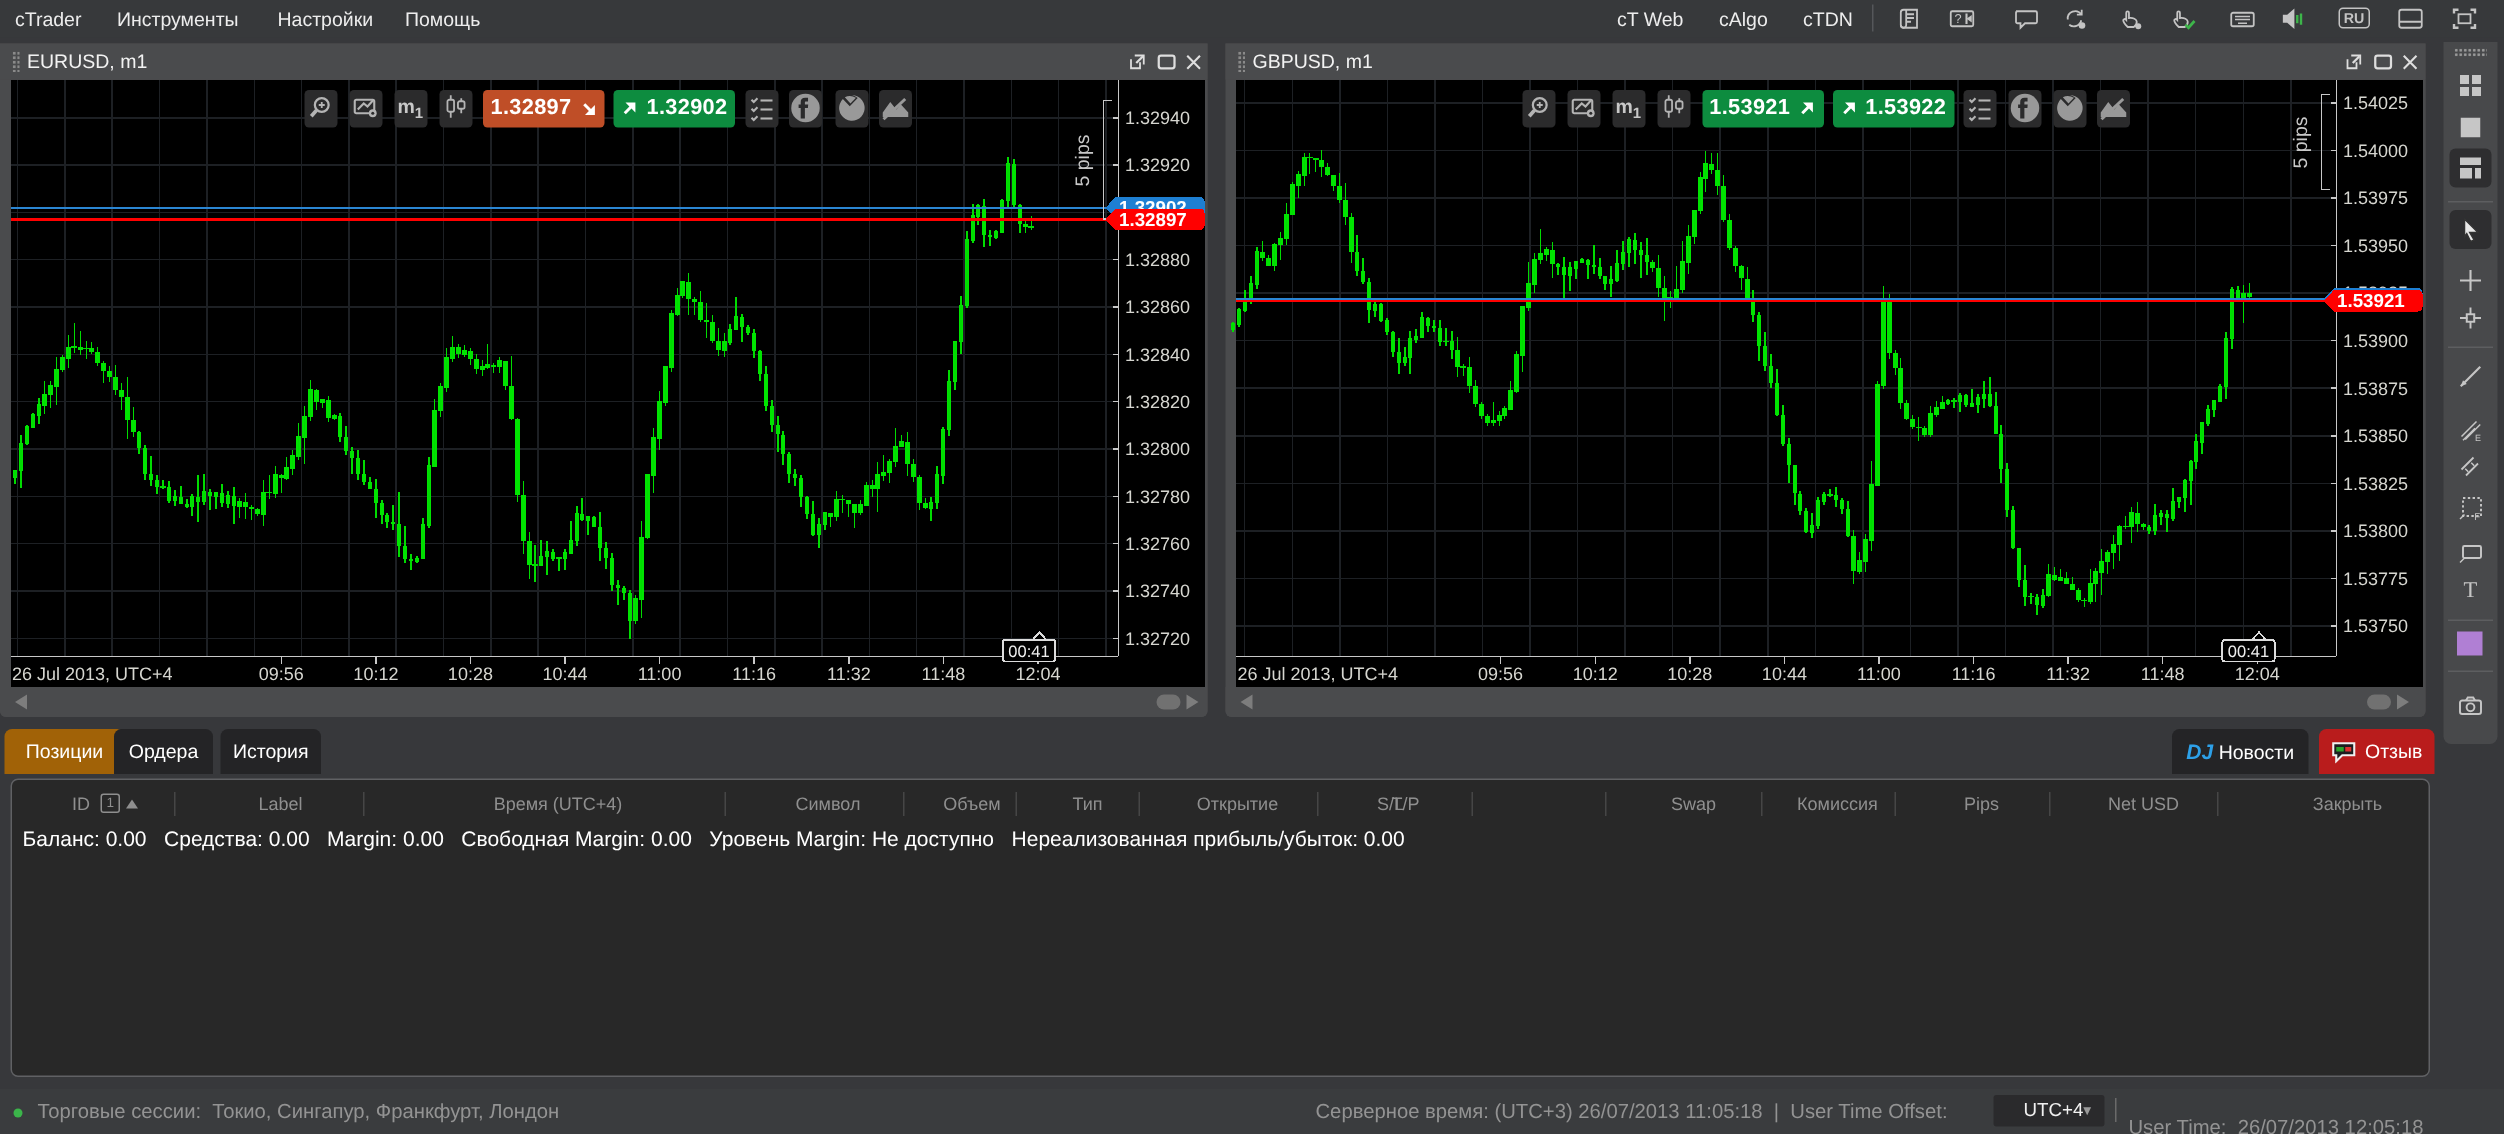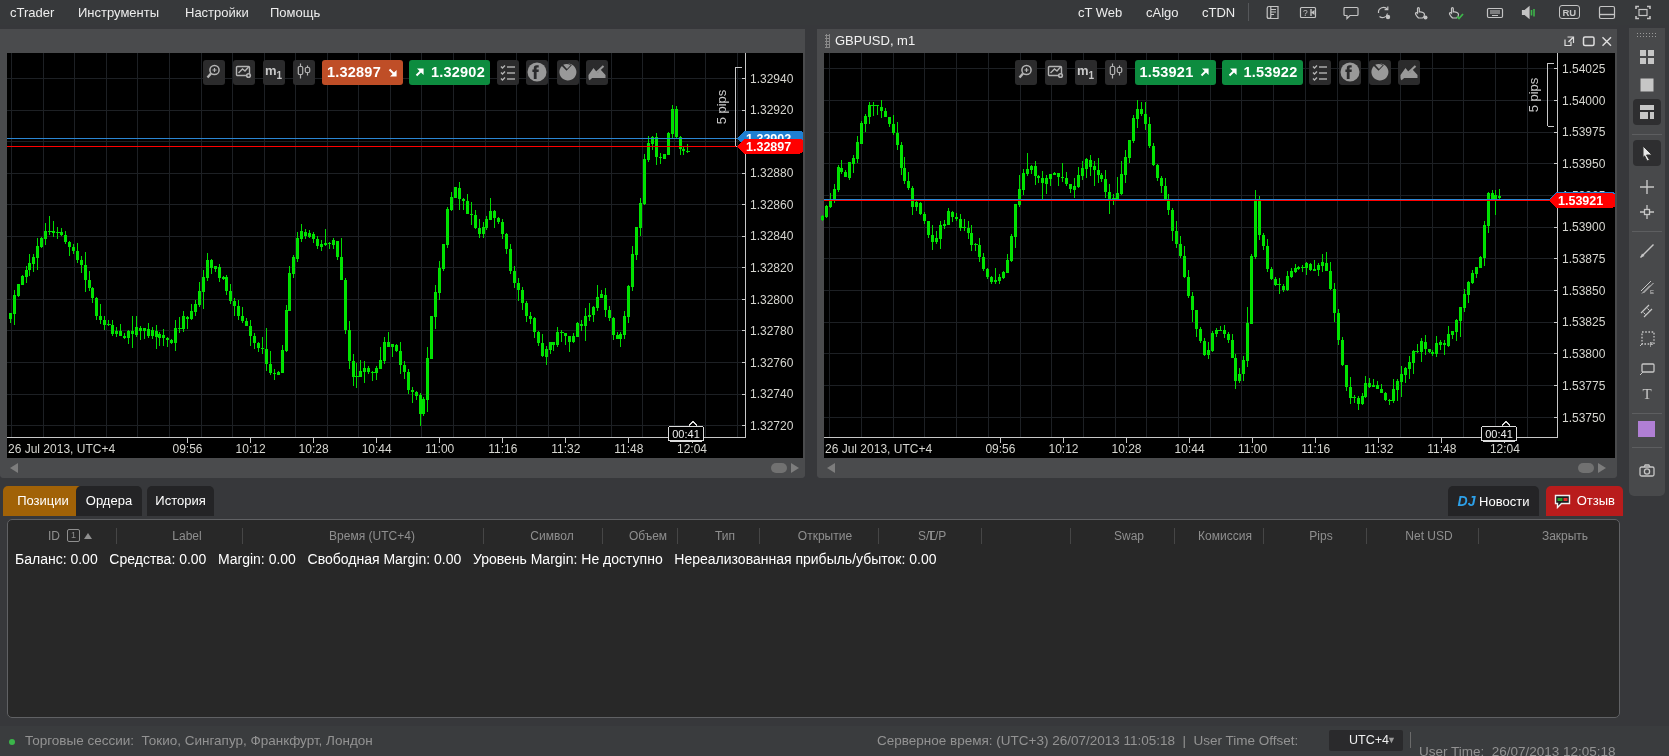--- a/index.html
+++ b/index.html
@@ -83,20 +83,31 @@
     <svg class="abs" style="left:1598px;top:4px" width="18" height="17" viewBox="0 0 18 17" fill="none" stroke="#c4c4c4" stroke-width="1.2">
       <rect x="1.5" y="2.5" width="15" height="12" rx="1.5"></rect>
       <path d="M2 10.5h14" stroke-width="1.4"></path>
     </svg>
     <svg class="abs" style="left:1634px;top:4px" width="18" height="17" viewBox="0 0 18 17" fill="none" stroke="#c4c4c4" stroke-width="1.2">
       <path d="M2 5V2.5h3M13 2.5h3V5M16 12v2.5h-3M5 14.5H2V12" stroke-width="1.6"></path>
       <rect x="5" y="5.5" width="8" height="6"></rect>
     </svg>
 </div>
 <div id="p1">
+ <div class="tbar">
+      <div class="dots"></div>
+      <span class="tt">EURUSD, m1</span>
+      <svg class="abs" style="left:753px;top:7px" width="50" height="11" viewBox="0 0 50 11" fill="none" stroke="#dedede" stroke-width="1.2">
+        <path d="M1 3.5V9.5H7V5.5"></path>
+        <path d="M3.5 1H9.5V7"></path>
+        <path d="M9 1.5L4.5 6" stroke-width="1.5"></path>
+        <rect x="19.5" y="1" width="10.5" height="8.5" rx="1.5" stroke-width="1.5"></rect>
+        <path d="M38.5 1.2L47 9.8M47 1.2L38.5 9.8" stroke-width="1.4"></path>
+      </svg>
+    </div>
  <svg class="plot" width="805" height="405" shape-rendering="crispEdges">
       <rect x="0" y="0" width="805" height="405" fill="#4a4b4d"></rect>
       <rect x="7" y="0" width="796" height="405" fill="#000"></rect>
       <path d="M11.7 0V384.5M43.2 0V384.5M74.8 0V384.5M106.3 0V384.5M137.9 0V384.5M169.5 0V384.5M201.0 0V384.5M232.6 0V384.5M264.1 0V384.5M295.7 0V384.5M327.2 0V384.5M358.8 0V384.5M390.3 0V384.5M421.9 0V384.5M453.4 0V384.5M485.0 0V384.5M516.5 0V384.5M548.1 0V384.5M579.6 0V384.5M611.1 0V384.5M642.7 0V384.5M674.2 0V384.5M705.8 0V384.5M737.3 0V384.5M7 25.5H745.5M7 57.0H745.5M7 88.6H745.5M7 120.1H745.5M7 151.7H745.5M7 183.2H745.5M7 214.8H745.5M7 246.3H745.5M7 277.9H745.5M7 309.4H745.5M7 341.0H745.5M7 372.5H745.5" stroke="#1d2024" stroke-width="1" fill="none"></path>
       <path d="M10.0 260.1V269.5M14.0 237.1V272.1M18.0 230.5V243.5M22.0 222.1V231.9M26.0 212.6V229.6M29.5 200.8V222.8M33.5 201.2V218.8M37.5 185.0V216.8M41.5 183.5V194.9M45.5 170.0V192.3M49.5 162.6V182.3M47.5 178.3h4M53.5 167.7V183.9M57.5 174.2V186.2M55.5 179.3h4M61.0 175.1V183.0M65.0 178.0V191.1M69.0 187.5V202.5M73.0 191.3V201.4M77.0 190.4V210.4M81.0 202.5V220.1M85.0 198.5V239.4M89.0 218.4V238.1M92.5 234.2V249.7M96.5 243.5V267.0M100.5 251.2V271.1M104.5 263.4V276.6M108.5 267.1V272.9M106.5 271.6h4M112.5 267.4V282.5M116.5 273.6V284.4M120.5 271.3V282.8M124.5 279.9V285.6M128.0 276.5V290.8M132.0 263.4V294.9M136.0 263.2V283.6M140.0 273.3V286.7M144.0 274.8V286.3M148.0 269.7V285.3M152.0 274.2V285.9M156.0 271.8V296.3M159.5 279.1V292.5M163.5 275.8V293.3M167.5 283.6V293.7M171.5 285.9V290.9M175.5 267.2V297.6M179.5 263.9V279.9M177.5 275.3h4M183.5 257.7V279.1M187.5 262.9V275.9M191.0 251.4V266.9M195.0 246.7V263.4M199.0 228.7V253.5M203.0 217.4V256.2M207.0 200.3V227.5M211.0 206.2V220.5M215.0 213.3V219.3M219.0 210.9V228.6M223.0 222.9V227.2M226.5 222.4V241.8M230.5 231.0V250.5M234.5 245.1V263.2M238.5 247.3V266.7M242.5 253.6V270.0M246.5 265.3V273.1M250.5 266.5V292.6M254.5 280.1V296.2M258.0 289.3V299.2M262.0 283.6V300.6M266.0 274.7V318.2M270.0 297.7V322.3M274.0 316.1V327.1M278.0 317.7V322.4M282.0 292.3V319.8M286.0 251.7V298.7M289.5 213.0V258.0M293.5 202.1V224.8M297.5 179.2V208.5M301.5 171.1V188.6M305.5 176.4V185.7M309.5 177.3V184.8M313.5 178.7V190.3M317.5 182.9V196.2M321.5 186.7V197.6M325.0 176.2V193.3M329.0 189.1V195.7M333.0 185.3V195.8M337.0 187.7V206.7M341.0 184.5V226.7M345.0 225.4V281.4M349.0 267.7V316.0M353.0 301.4V333.1M356.5 310.1V335.1M354.5 323.6h4M360.5 306.9V324.3M364.5 307.8V330.1M368.5 313.0V321.3M372.5 318.0V327.5M370.5 319.1h4M376.5 313.1V327.3M380.5 294.4V316.4M384.5 284.2V310.8M388.0 279.1V294.0M392.0 291.0V303.6M396.0 291.0V298.5M400.0 288.5V320.7M404.0 308.0V326.1M408.0 315.7V340.7M412.0 333.6V350.3M416.0 337.8V346.8M420.0 340.1V373.1M423.5 343.9V363.2M427.5 294.4V358.7M431.5 262.7V306.1M435.5 232.2V275.7M439.5 207.9V247.3M443.5 190.8V217.9M447.5 153.6V194.8M451.5 139.1V157.5M455.0 134.8V145.4M459.0 129.3V156.8M463.0 144.7V156.7M467.0 140.9V161.4M471.0 148.7V172.2M475.0 157.1V175.6M479.0 165.6V184.5M483.0 169.3V185.1M486.5 162.7V177.1M490.5 144.8V167.0M494.5 156.6V174.7M498.5 163.5V170.5M502.5 166.2V185.8M506.5 180.3V201.3M510.5 191.2V221.1M514.5 213.4V234.8M518.5 224.6V248.3M522.0 234.3V256.7M526.0 248.1V269.3M530.0 259.4V271.0M534.0 263.9V285.1M538.0 277.5V293.2M542.0 281.2V304.2M546.0 292.5V312.4M550.0 288.5V300.6M553.5 288.9V298.3M557.5 274.4V294.2M561.5 276.8V289.0M559.5 279.9h4M565.5 280.0V291.6M569.5 282.8V299.0M573.5 280.3V290.4M577.5 268.6V283.8M581.5 266.7V278.1M585.0 254.9V288.2M589.0 250.0V267.6M593.0 253.3V268.9M597.0 232.3V258.4M601.0 237.3V245.2M605.0 235.2V264.4M609.0 253.3V268.3M613.0 263.8V287.0M617.0 279.2V286.3M620.5 278.6V294.3M624.5 257.5V286.0M628.5 231.6V269.8M632.5 193.4V237.9M636.5 174.1V207.3M640.5 144.5V182.7M644.5 101.0V152.3M648.5 83.1V109.3M652.0 83.1V97.2M656.0 79.7V111.5M660.0 100.3V110.9M664.0 100.5V106.1M668.0 79.4V102.0M672.0 51.7V85.7M676.0 53.1V86.4M680.0 83.2V102.0M683.5 94.0V102.4M687.5 91.0V100.2M685.5 98.4h4" stroke="#00dc00" stroke-width="1" fill="none"></path>
       <g fill="#00e400">
         <rect x="52.0" y="178.3" width="3" height="1.9"></rect>
         <rect x="59.5" y="179.3" width="3" height="2.5"></rect>
         <rect x="63.5" y="181.8" width="3" height="7.2"></rect>
         <rect x="67.5" y="189.0" width="3" height="5.1"></rect>

